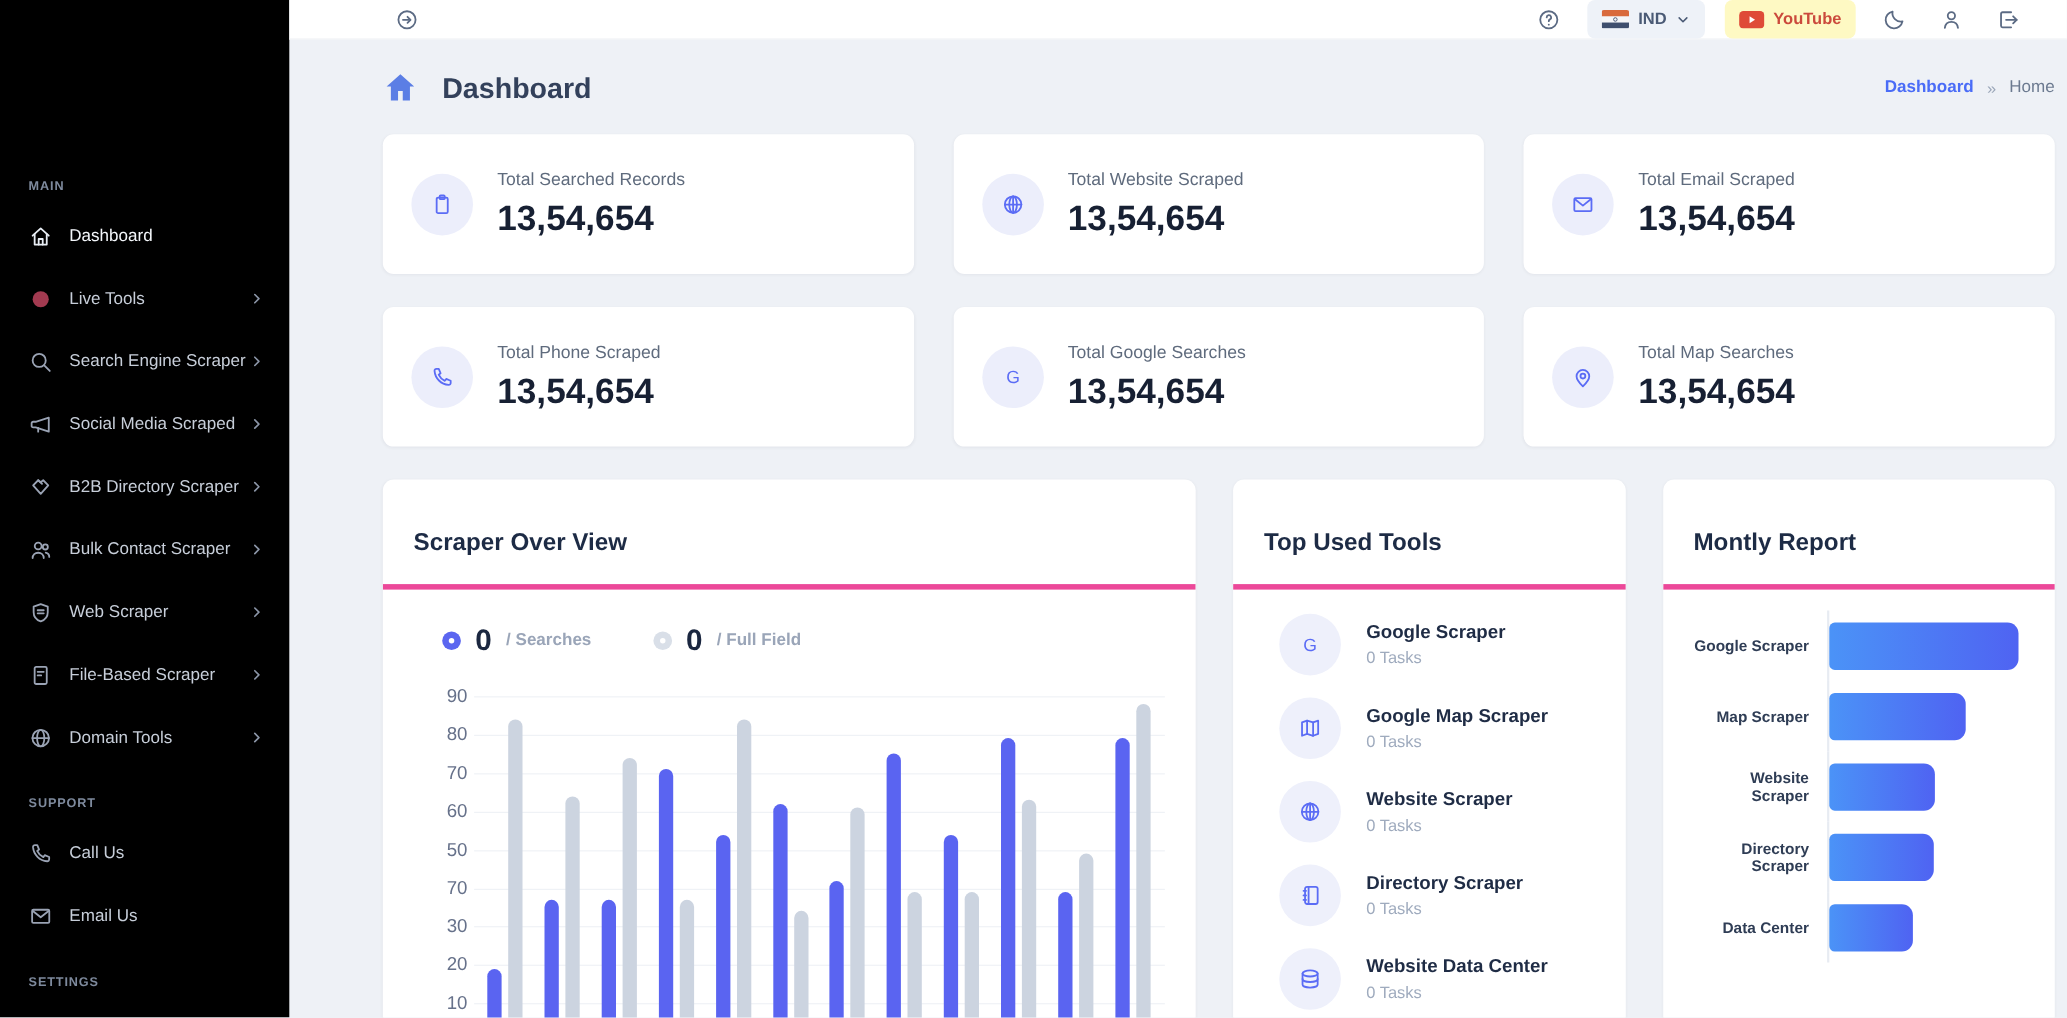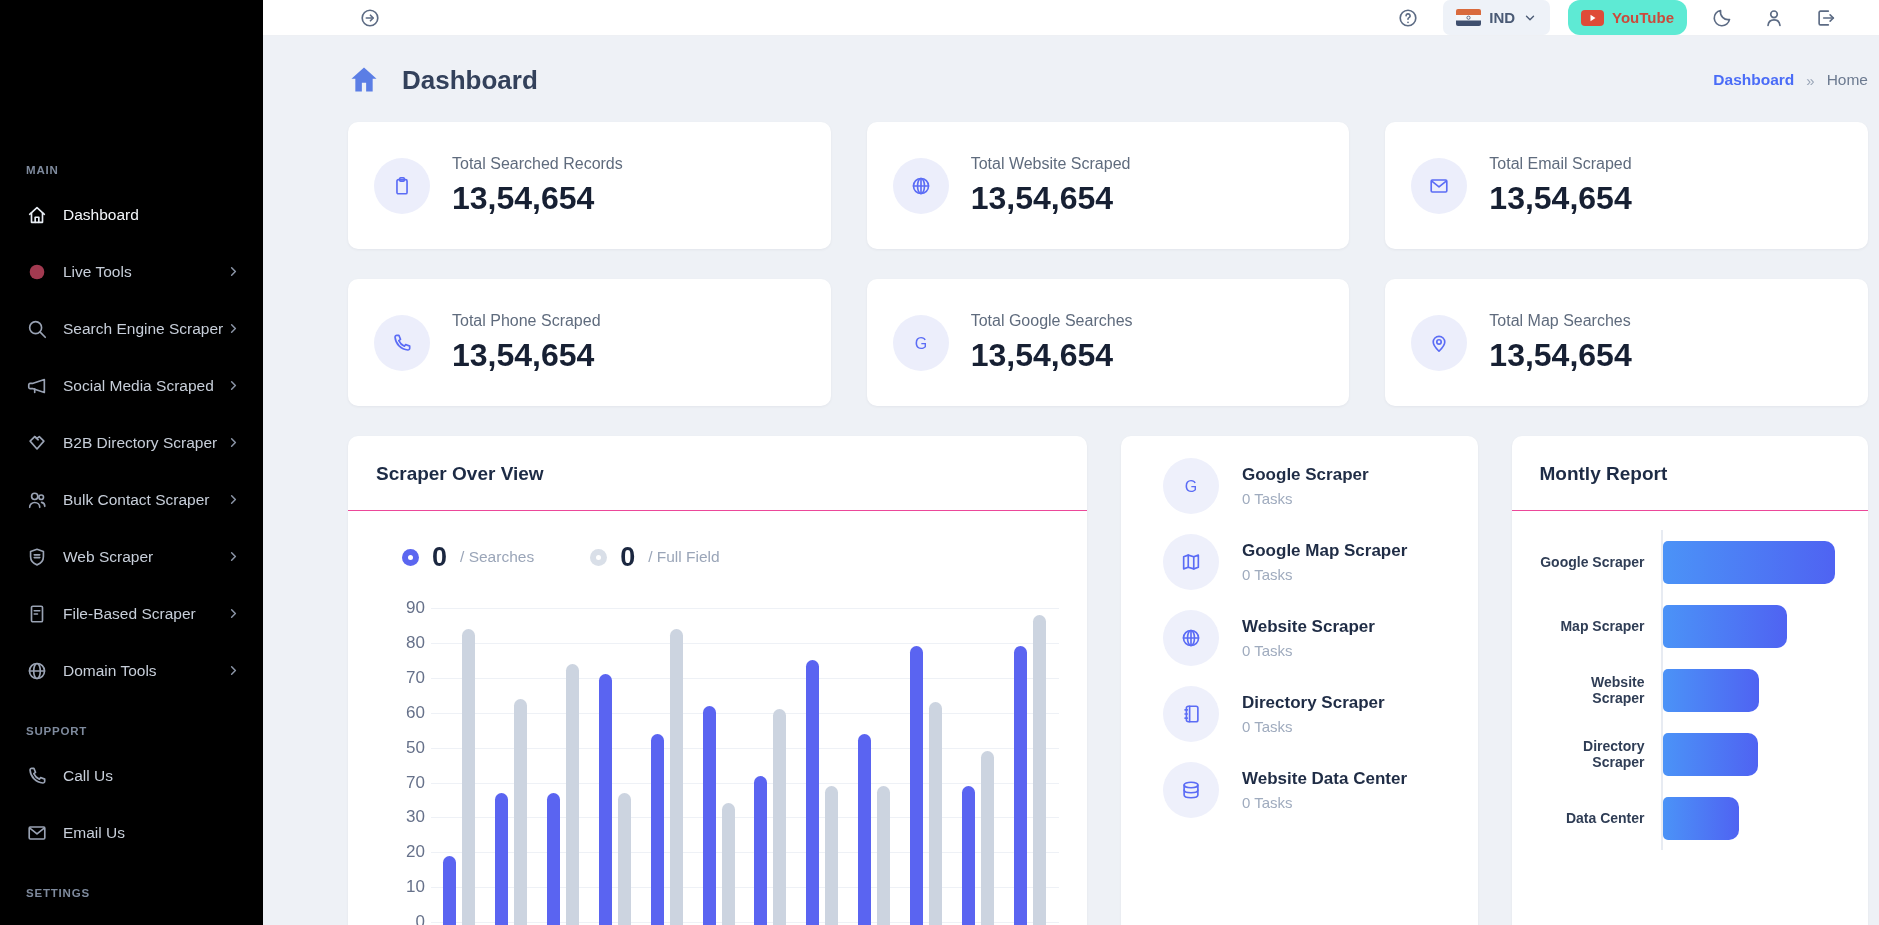--- a/index.html
+++ b/index.html
@@ -23,21 +23,21 @@
   
   .main { flex:1; display:flex; flex-direction:column; min-width:0; }
   .topbar { height:86px; background:#ffffff; border-bottom:1px solid #eef0f4;
     display:flex; align-items:center; padding:0 36px 0 90px; }
   .icon-btn { background:none; border:none; cursor:pointer; color:#5c6b84; display:flex;
     align-items:center; padding:6px; }
   .topbar-right { margin-left:auto; display:flex; align-items:center; gap:18px; }
   .pill { display:flex; align-items:center; gap:8px; border:none; cursor:pointer;
     border-radius:7px; padding:9px 13px; font-size:15px; font-weight:600; }
   .pill.lang { background:#eef2f8; color:#4a5a75; }
-  .pill.yt { background:#5eead4; color:#cb4a3c;border-radius:12px; }
+  .pill.yt { background:#fef9c3; color:#cb4a3c; }
   .flag { width:25px; height:17px; border-radius:2px; overflow:hidden; display:block; }
 
   .content { flex:1; padding:28px 11px 0 85px; }
 
   .page-head { display:flex; align-items:center; margin-bottom:26px; }
   .page-title-wrap { display:flex; align-items:center; gap:22px; }
   .page-title { font-size:26px; font-weight:700; color:#33415b; }
   .breadcrumb { margin-left:auto; display:flex; align-items:center; gap:12px; font-size:15.5px; }
   .crumb-primary { color:#4a6cf7; font-weight:700; cursor:pointer; }
   .crumb-sep { color:#9aa6b8; font-size:15px; }
@@ -49,32 +49,32 @@
     padding:0 26px; box-shadow:0 1px 3px rgba(15,23,42,.05); }
   .stat-icon { width:56px; height:56px; border-radius:50%; background:#eceefb; color:#5b6cf5;
     display:flex; align-items:center; justify-content:center; margin-right:22px; flex:none; }
   .stat-label { font-size:16px; color:#5f6b7d; margin-bottom:7px; }
   .stat-value { font-size:32px; font-weight:700; color:#172033; }
 
   
   .panels { display:grid; grid-template-columns:739px 1fr 1fr; gap:34px; }
   .panel { background:#fff; border-radius:10px; height:565px; box-shadow:0 1px 3px rgba(15,23,42,.05);
     overflow:hidden; }
-  .panel-title { padding:27px 28px 25px; font-size:19px; font-weight:600; color:#1d2b45;
-    border-bottom:1px solid #ec4899; }
+  .panel-title { padding:44px 28px 25px; font-size:22px; font-weight:600; color:#1d2b45;
+    border-bottom:5px solid #ec4899; }
   .panel-body { padding:10px 28px 0; }
 
   
   .legend { display:flex; align-items:center; gap:56px; padding:14px 0 0 26px; height:58px; }
   .legend-item { display:flex; align-items:center; gap:13px; }
   .legend-dot { width:17px; height:17px; border-radius:50%; display:flex; align-items:center;
     justify-content:center; }
   .legend-dot i { width:5px; height:5px; border-radius:50%; background:#fff; }
   .legend-num { font-size:27px; font-weight:800; color:#1b2740; }
-  .legend-label { font-size:15.5px; color:#9aa5b8; }
+  .legend-label { font-size:15.5px; color:#9aa5b8;font-weight:bold; }
   .plot { position:relative; height:400px; margin-top:9px; }
   .gridline { position:absolute; left:55px; right:0; height:1px; background:#eef1f6; }
   .ytick { position:absolute; width:49px; text-align:right; font-size:17px; color:#66718a;
     transform:translateY(-50%); }
   .vbar { position:absolute; width:13px; border-radius:7px 7px 0 0; }
 
   
   .tool-row { display:flex; align-items:center; height:76px; cursor:pointer; }
   .tool-icon { width:56px; height:56px; border-radius:50%; background:#eef0fb; color:#5b6cf5;
     display:flex; align-items:center; justify-content:center; margin:0 23px 0 14px; flex:none; }
@@ -477,20 +477,21 @@
                 <div class="vbar" style="left: 553.1px; top: 114.23px; height: 279.87px; background: rgb(204, 212, 224);"></div>
                 <div class="vbar" style="left: 586px; top: 197.99px; height: 196.11px; background: rgb(90, 100, 241);"></div>
                 <div class="vbar" style="left: 605px; top: 163.09px; height: 231.01px; background: rgb(204, 212, 224);"></div>
                 <div class="vbar" style="left: 637.9px; top: 58.39px; height: 335.71px; background: rgb(90, 100, 241);"></div>
                 <div class="vbar" style="left: 656.9px; top: 26.98px; height: 367.12px; background: rgb(204, 212, 224);"></div>
               </div>
           </div>
         </div>
 
         <div class="panel">
+          <div class="panel-title">Top Used Tools</div>
           <div class="panel-body">
             <div id="tools-list">
                 <div class="tool-row">
                   <div class="tool-icon">
                     <svg width="24" height="24" viewBox="0 0 24 24">
                       <text x="12" y="17.5" text-anchor="middle" font-size="16" font-weight="500" fill="currentColor" font-family="Liberation Sans, sans-serif">G</text>
                     </svg>
                   </div>
                   <div>
                     <div class="tool-name">Google Scraper</div>

